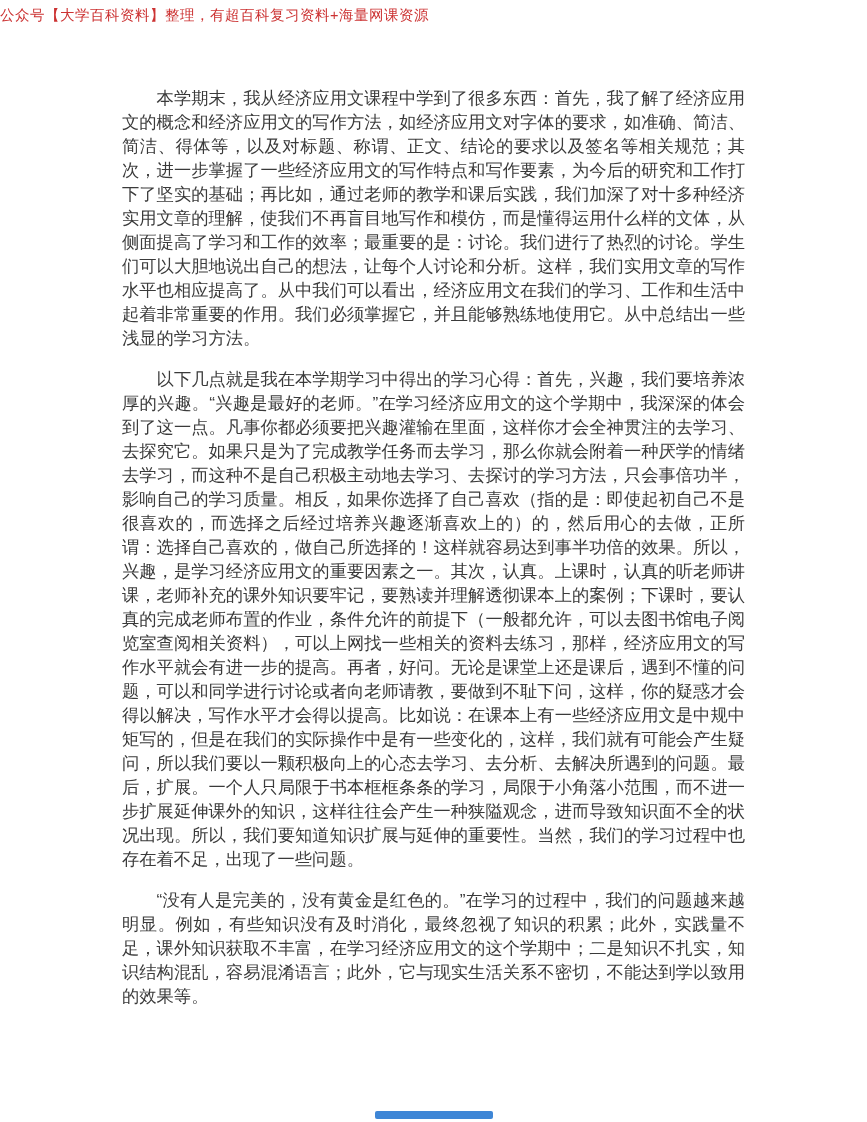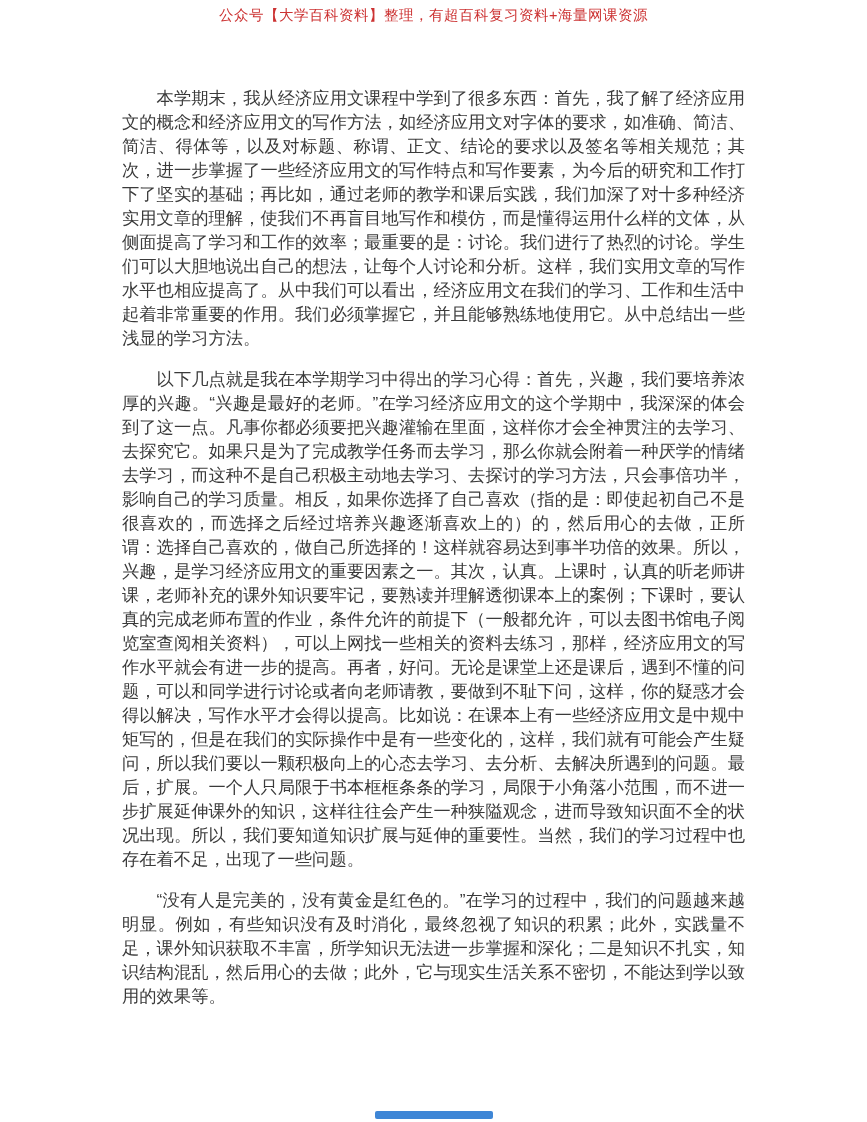--- a/index.html
+++ b/index.html
@@ -10,21 +10,21 @@
   .page {
     position: relative;
     width: 867px;
     height: 1122px;
     background: #ffffff;
     overflow: hidden;
     font-family: "Liberation Sans", sans-serif;
   }
   .promo-header {
     padding-top: 5px;
-    text-align: center;
+    text-align: left;
     font-size: 14.5px;
     line-height: 20px;
     color: #cc3232;
     letter-spacing: 0.5px;
   }
   .content {
     position: absolute;
     left: 122px;
     top: 86px;
     width: 623px;
@@ -55,18 +55,18 @@
 
 <div class="page">
 
   <div class="promo-header">
     <span>公众号【大学百科资料】整理，有超百科复习资料+海量网课资源</span>
   </div>
 
   <div class="content">
     <p class="para">本学期末，我从经济应用文课程中学到了很多东西：首先，我了解了经济应用文的概念和经济应用文的写作方法，如经济应用文对字体的要求，如准确、简洁、简洁、得体等，以及对标题、称谓、正文、结论的要求以及签名等相关规范；其次，进一步掌握了一些经济应用文的写作特点和写作要素，为今后的研究和工作打下了坚实的基础；再比如，通过老师的教学和课后实践，我们加深了对十多种经济实用文章的理解，使我们不再盲目地写作和模仿，而是懂得运用什么样的文体，从侧面提高了学习和工作的效率；最重要的是：讨论。我们进行了热烈的讨论。学生们可以大胆地说出自己的想法，让每个人讨论和分析。这样，我们实用文章的写作水平也相应提高了。从中我们可以看出，经济应用文在我们的学习、工作和生活中起着非常重要的作用。我们必须掌握它，并且能够熟练地使用它。从中总结出一些浅显的学习方法。</p>
     <p class="para">以下几点就是我在本学期学习中得出的学习心得：首先，兴趣，我们要培养浓厚的兴趣。“兴趣是最好的老师。”在学习经济应用文的这个学期中，我深深的体会到了这一点。凡事你都必须要把兴趣灌输在里面，这样你才会全神贯注的去学习、去探究它。如果只是为了完成教学任务而去学习，那么你就会附着一种厌学的情绪去学习，而这种不是自己积极主动地去学习、去探讨的学习方法，只会事倍功半，影响自己的学习质量。相反，如果你选择了自己喜欢（指的是：即使起初自己不是很喜欢的，而选择之后经过培养兴趣逐渐喜欢上的）的，然后用心的去做，正所谓：选择自己喜欢的，做自己所选择的！这样就容易达到事半功倍的效果。所以，兴趣，是学习经济应用文的重要因素之一。其次，认真。上课时，认真的听老师讲课，老师补充的课外知识要牢记，要熟读并理解透彻课本上的案例；下课时，要认真的完成老师布置的作业，条件允许的前提下（一般都允许，可以去图书馆电子阅览室查阅相关资料），可以上网找一些相关的资料去练习，那样，经济应用文的写作水平就会有进一步的提高。再者，好问。无论是课堂上还是课后，遇到不懂的问题，可以和同学进行讨论或者向老师请教，要做到不耻下问，这样，你的疑惑才会得以解决，写作水平才会得以提高。比如说：在课本上有一些经济应用文是中规中矩写的，但是在我们的实际操作中是有一些变化的，这样，我们就有可能会产生疑问，所以我们要以一颗积极向上的心态去学习、去分析、去解决所遇到的问题。最后，扩展。一个人只局限于书本框框条条的学习，局限于小角落小范围，而不进一步扩展延伸课外的知识，这样往往会产生一种狭隘观念，进而导致知识面不全的状况出现。所以，我们要知道知识扩展与延伸的重要性。当然，我们的学习过程中也存在着不足，出现了一些问题。</p>
-    <p class="para">“没有人是完美的，没有黄金是红色的。”在学习的过程中，我们的问题越来越明显。例如，有些知识没有及时消化，最终忽视了知识的积累；此外，实践量不足，课外知识获取不丰富，所学知识无法进一步掌握和深化；二是知识不扎实，知识结构混乱，然后用心的去做；此外，它与现实生活关系不密切，不能达到学以致用的效果等。</p>
+    <p class="para">“没有人是完美的，没有黄金是红色的。”在学习的过程中，我们的问题越来越明显。例如，有些知识没有及时消化，最终忽视了知识的积累；此外，实践量不足，课外知识获取不丰富，在学习经济应用文的这个学期中；二是知识不扎实，知识结构混乱，容易混淆语言；此外，它与现实生活关系不密切，不能达到学以致用的效果等。</p>
   </div>
 
   <div class="scroll-indicator"></div>
 
 </div>
 
 </body></html>

